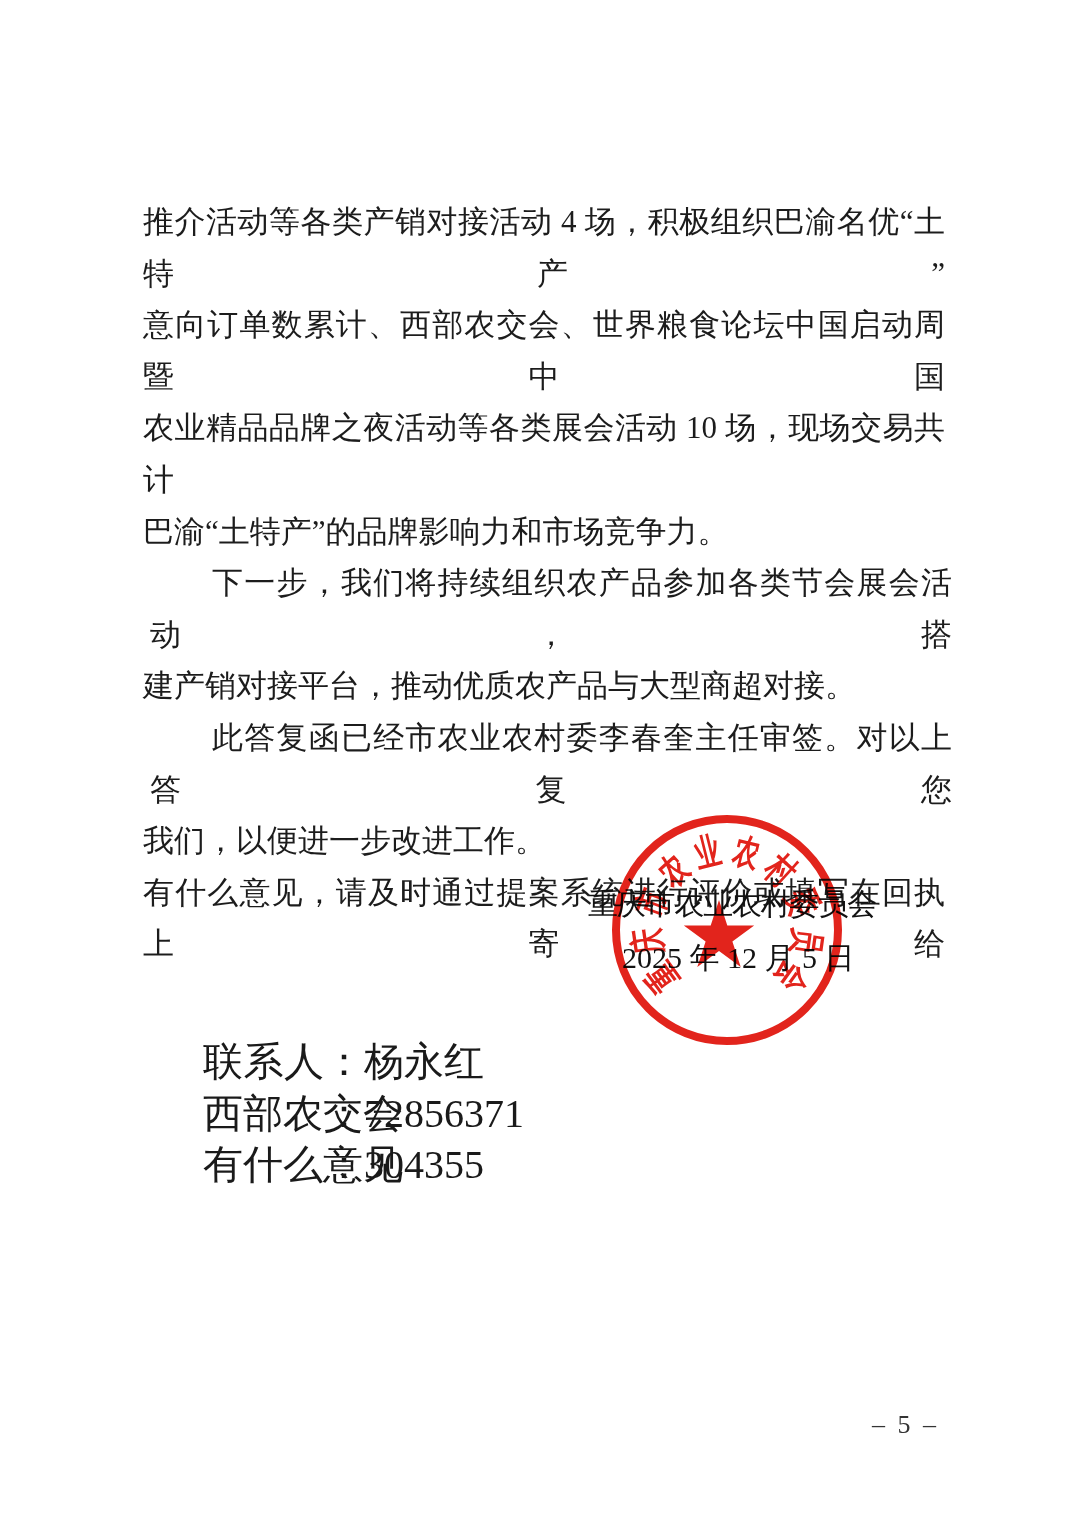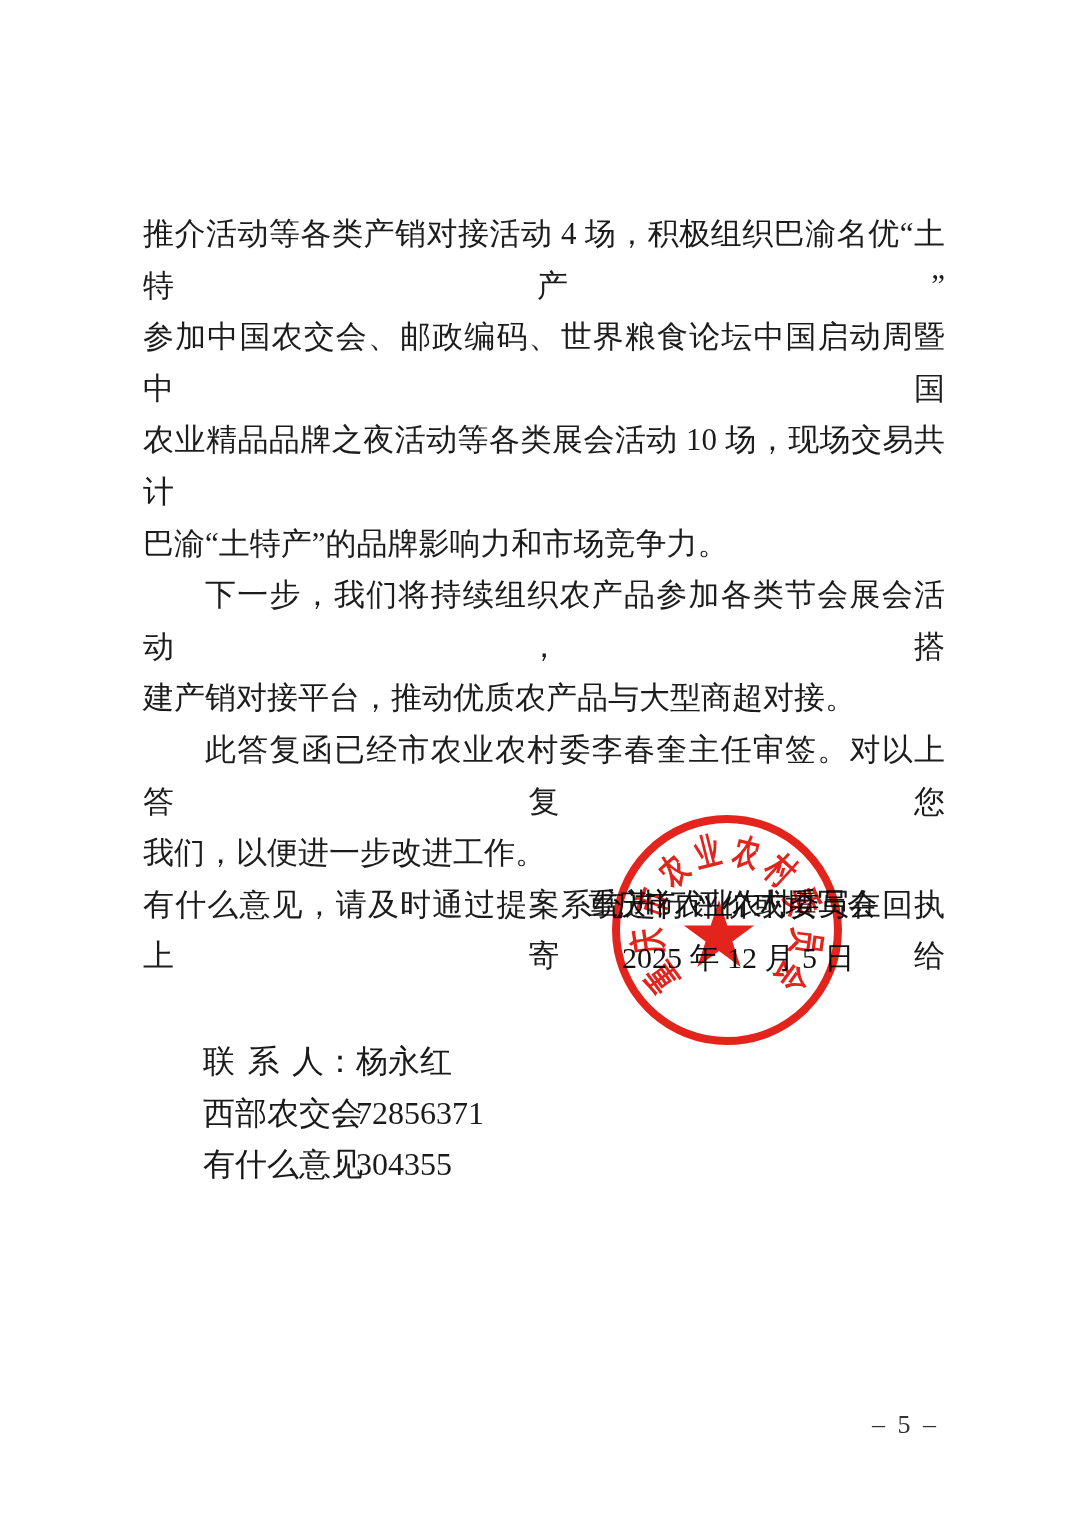--- a/index.html
+++ b/index.html
@@ -13,39 +13,40 @@
     height: 1520px;
     background: #ffffff;
     overflow: hidden;
     font-family: "Liberation Serif", "DejaVu Serif", serif;
     color: #1a1a1a;
   }
   
   .body-text {
     position: absolute;
     left: 143px;
-    top: 208px;
+    top: 196px;
     width: 802px;
     font-size: 31px;
     line-height: 51.6px;
     color: #1c1c1c;
   }
   .line {
     width: 100%;
     text-align: justify;
   }
   .line.stretch {
     text-align-last: justify;
   }
   .line.plain {
     text-align: right;
     text-align-last: left;
   }
   .line.indent {
     text-indent: 62px;
+    margin-left: 7px;
   }
   
   .signature {
     position: absolute;
     left: 588px;
     top: 884px;
     font-size: 30px;
     letter-spacing: -1.2px;
     color: #121212;
     white-space: nowrap;
@@ -72,21 +73,21 @@
     font-size: 31px;
     font-weight: 600;
     text-anchor: middle;
     dominant-baseline: central;
   }
   
   .contacts {
     position: absolute;
     left: 203px;
     top: 1036px;
-    font-size: 32px;
+    font-size: 40px;
     line-height: 51.5px;
     color: #1a1a1a;
   }
   .contact-row {
     white-space: nowrap;
   }
   .clabel {
     display: inline-block;
     width: 121px;
     text-align: justify;
@@ -106,21 +107,21 @@
     white-space: nowrap;
   }
 </style>
 </head>
 <body>
 
 <div class="page">
 
   <div class="body-text">
     <div class="line stretch">推介活动等各类产销对接活动 4 场，积极组织巴渝名优“土特产”</div>
-    <div class="line stretch">参加中国农交会、邮政编码、世界粮食论坛中国启动周暨中国</div>
+    <div class="line stretch">意向订单数累计、西部农交会、世界粮食论坛中国启动周暨中国</div>
     <div class="line stretch">农业精品品牌之夜活动等各类展会活动 10 场，现场交易共计</div>
     <div class="line plain">巴渝“土特产”的品牌影响力和市场竞争力。</div>
     <div class="line stretch indent">下一步，我们将持续组织农产品参加各类节会展会活动，搭</div>
     <div class="line plain">建产销对接平台，推动优质农产品与大型商超对接。</div>
     <div class="line stretch indent">此答复函已经市农业农村委李春奎主任审签。对以上答复您</div>
     <div class="line plain">我们，以便进一步改进工作。</div>
     <div class="line stretch">有什么意见，请及时通过提案系统进行评价或填写在回执上寄给</div>
   </div>
 
   <div class="signature">重庆市农业农村委员会</div>

